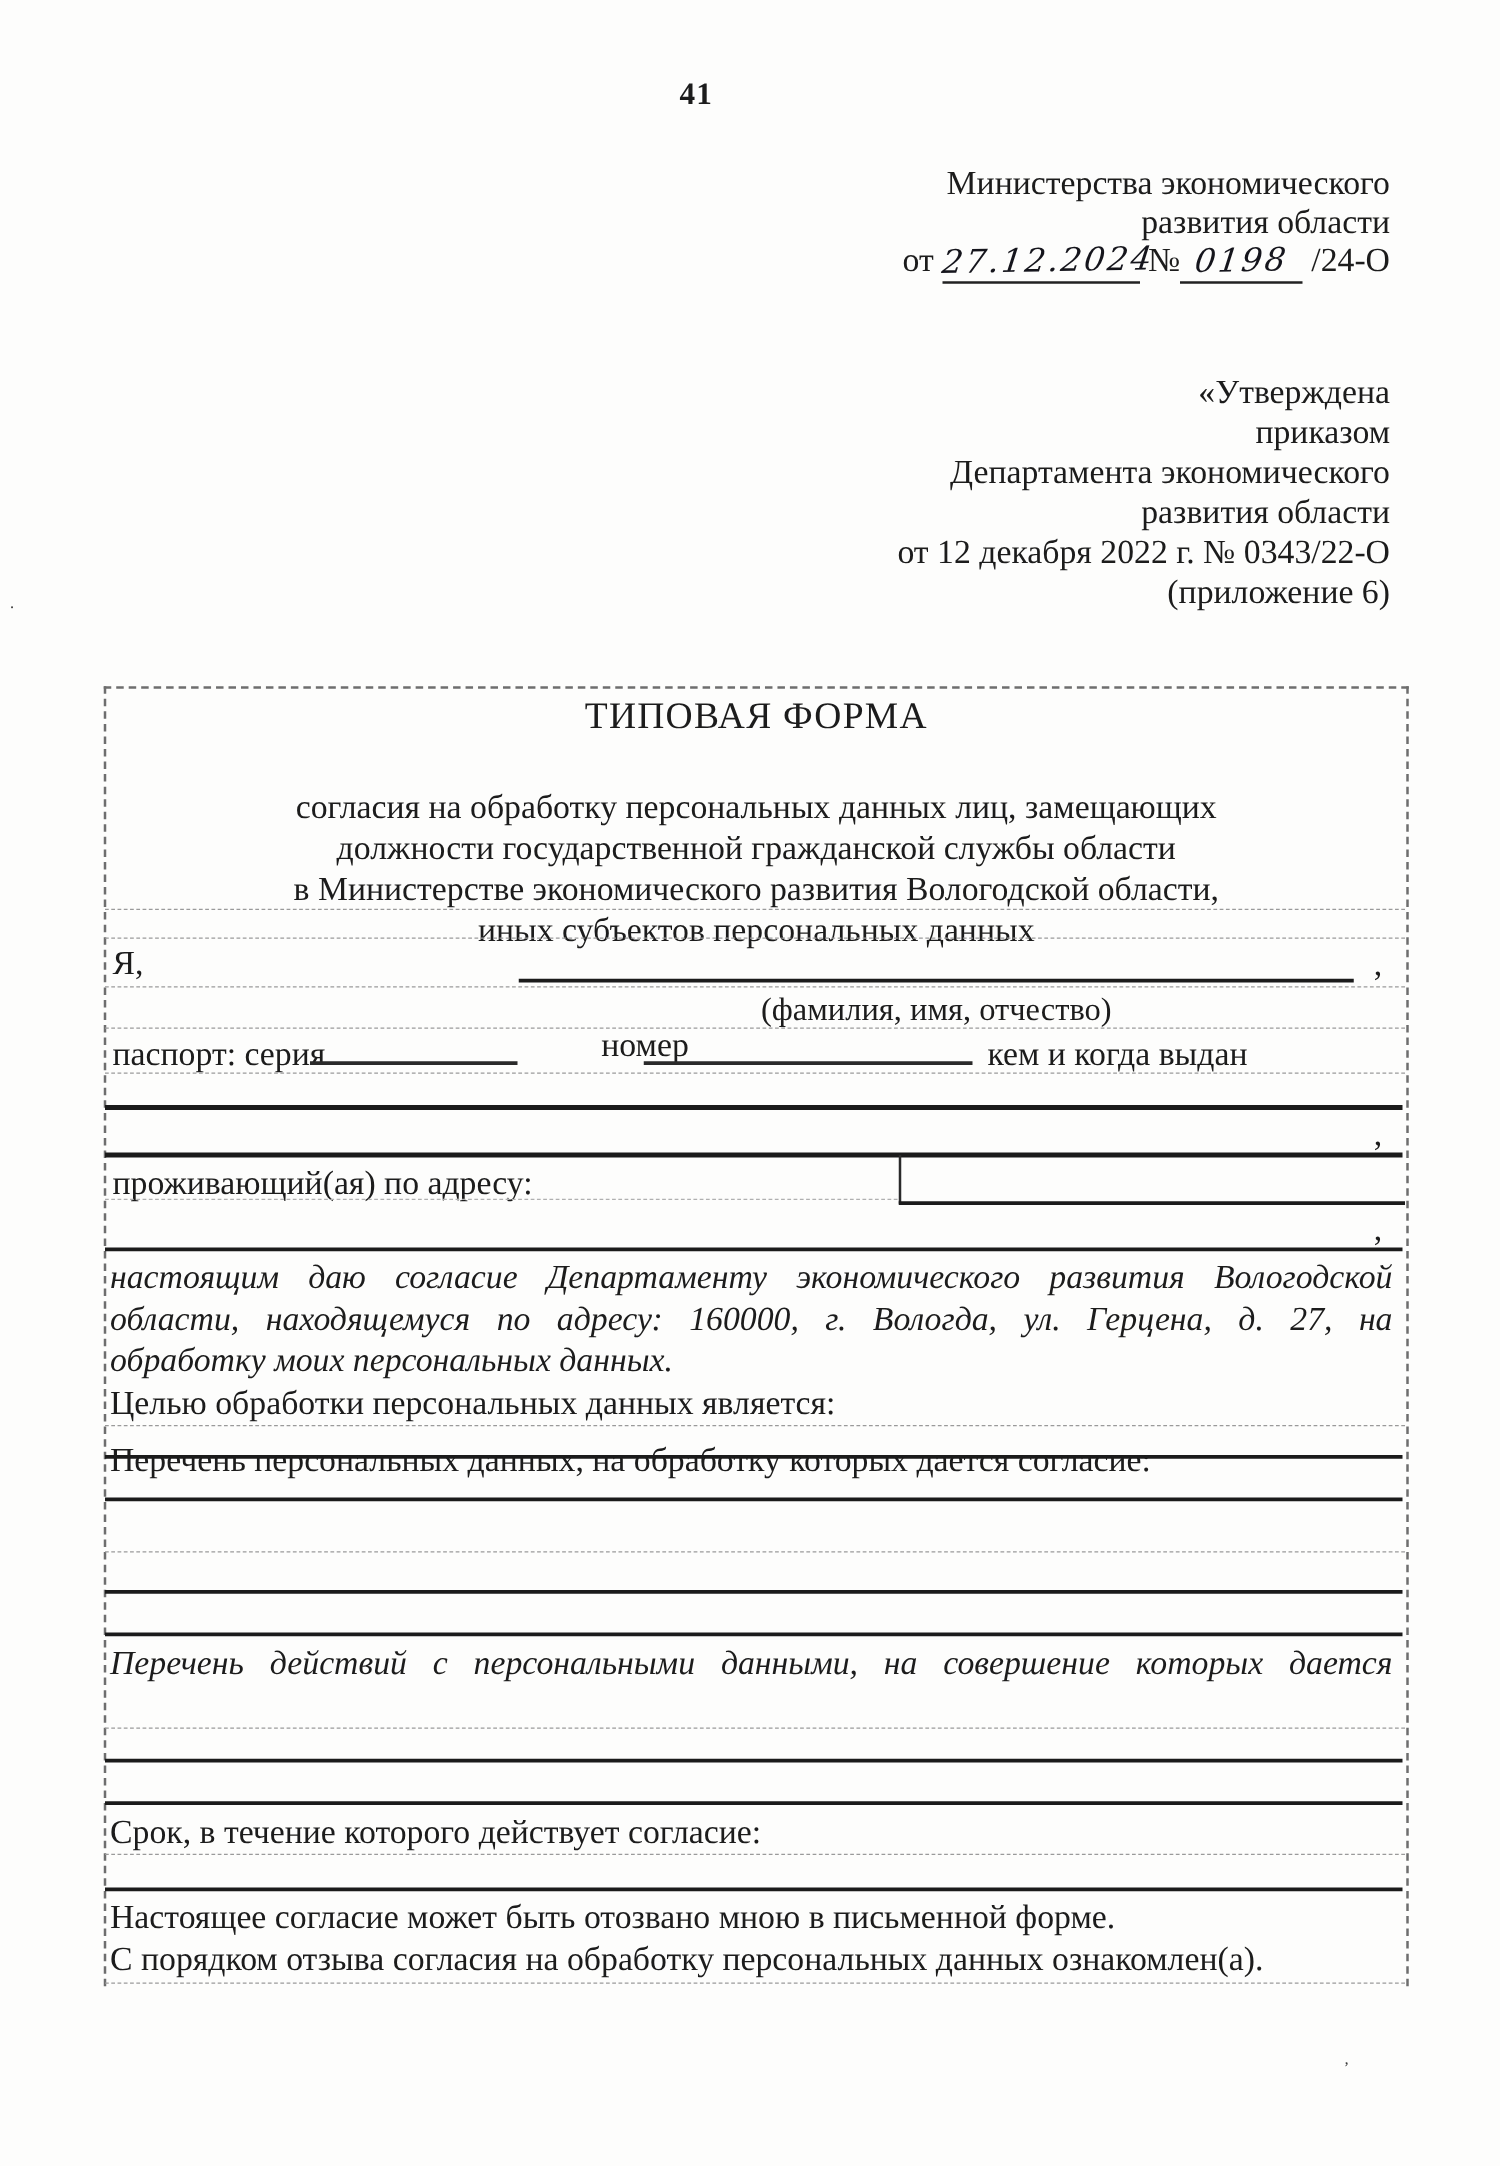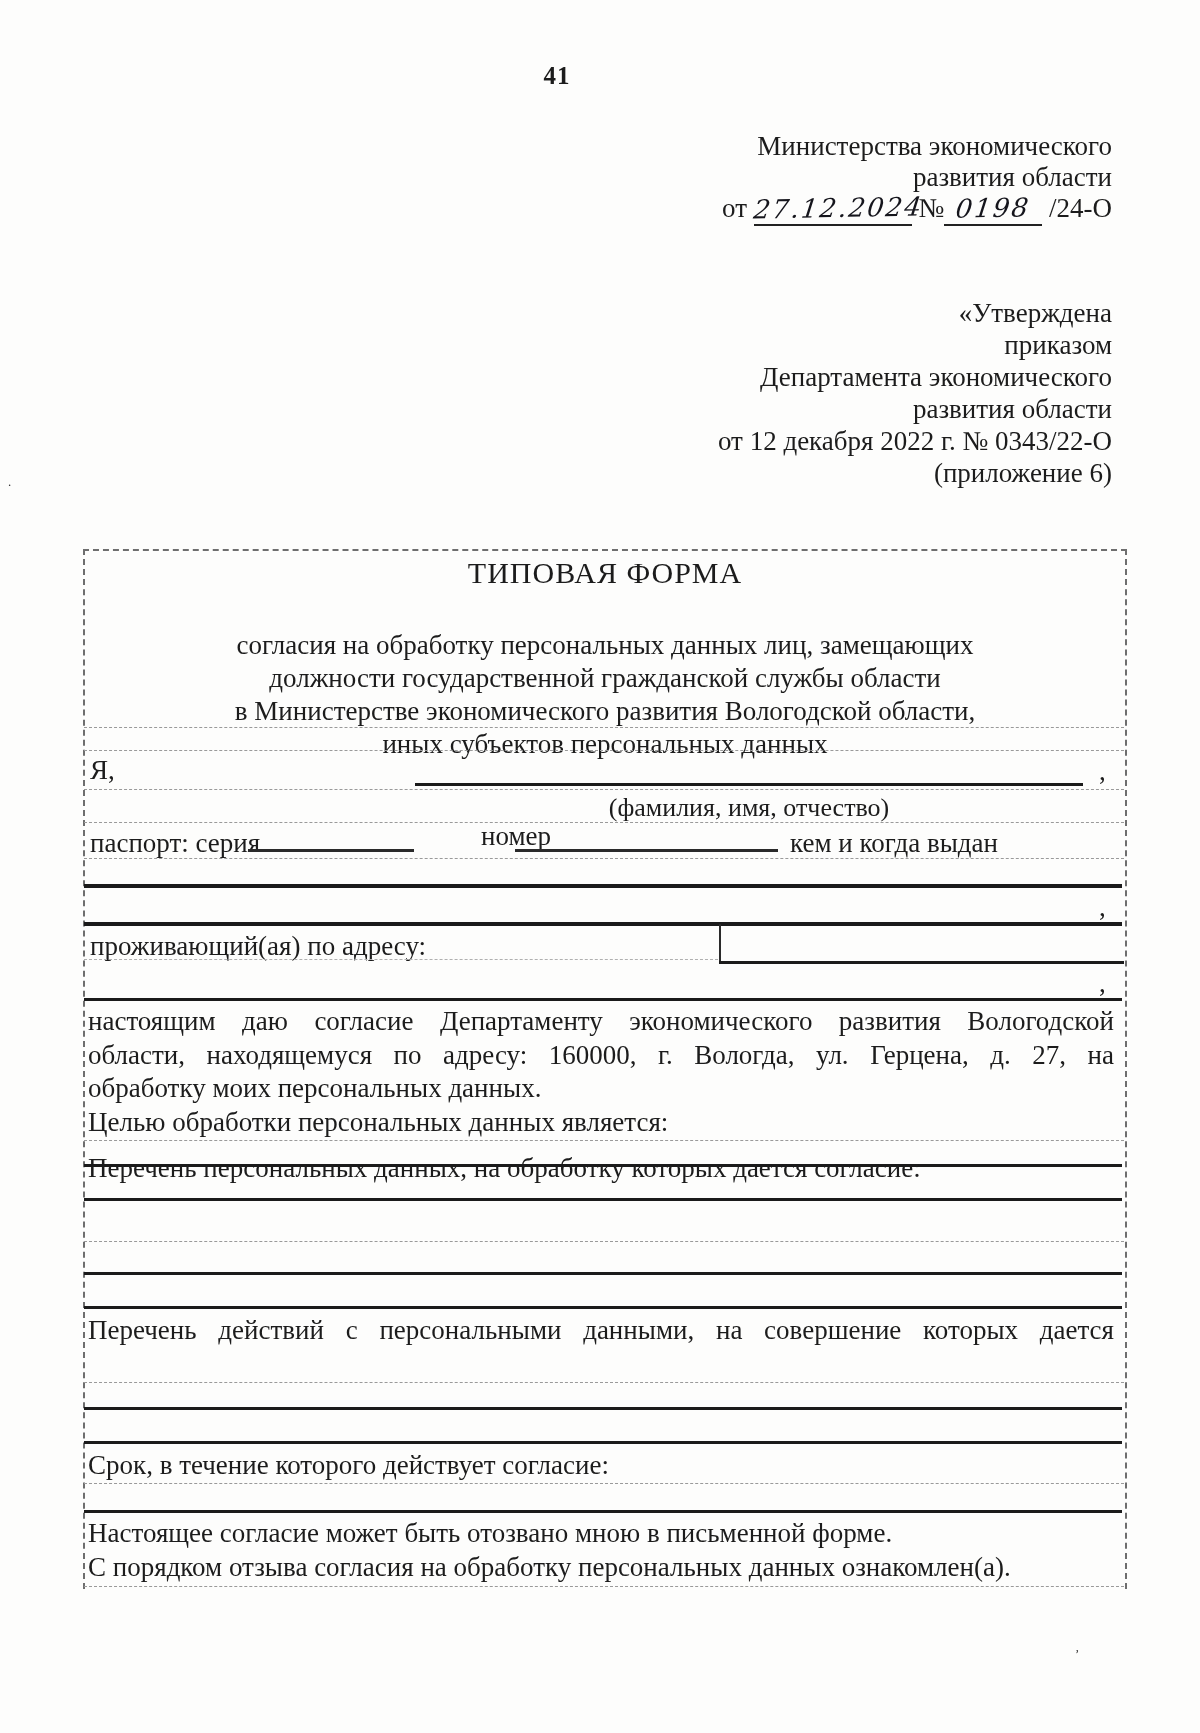--- a/index.html
+++ b/index.html
@@ -22,21 +22,21 @@
     border:2px dashed #6e6e6e;border-bottom:none;
     box-sizing:border-box;
   }
   .title{font-size:30px;letter-spacing:1px;text-align:center;}
   .subtitle{font-size:27px;line-height:33px;text-align:center;margin-top:36px;}
   .rule{background:#1b1b1b;height:3px;}
   .rule.hv{height:4px;}
   .dash{border-top:1.5px dashed #9a9a9a;height:0;}
   .caption{font-size:26px;text-align:center;}
   .para{font-size:27px;line-height:33.5px;}
-  .para .ln{white-space:nowrap;}
+  .para .ln{white-space:nowrap;font-style:italic;}
   .para .ln.just{white-space:normal;text-align:justify;text-align-last:justify;}
   .comma{font-size:27px;}
   .vline{background:#2a2a2a;}
   .speck{font-size:13px;color:#333;}
 </style>
 </head>
 <body>
 
 <div class="page">
 

